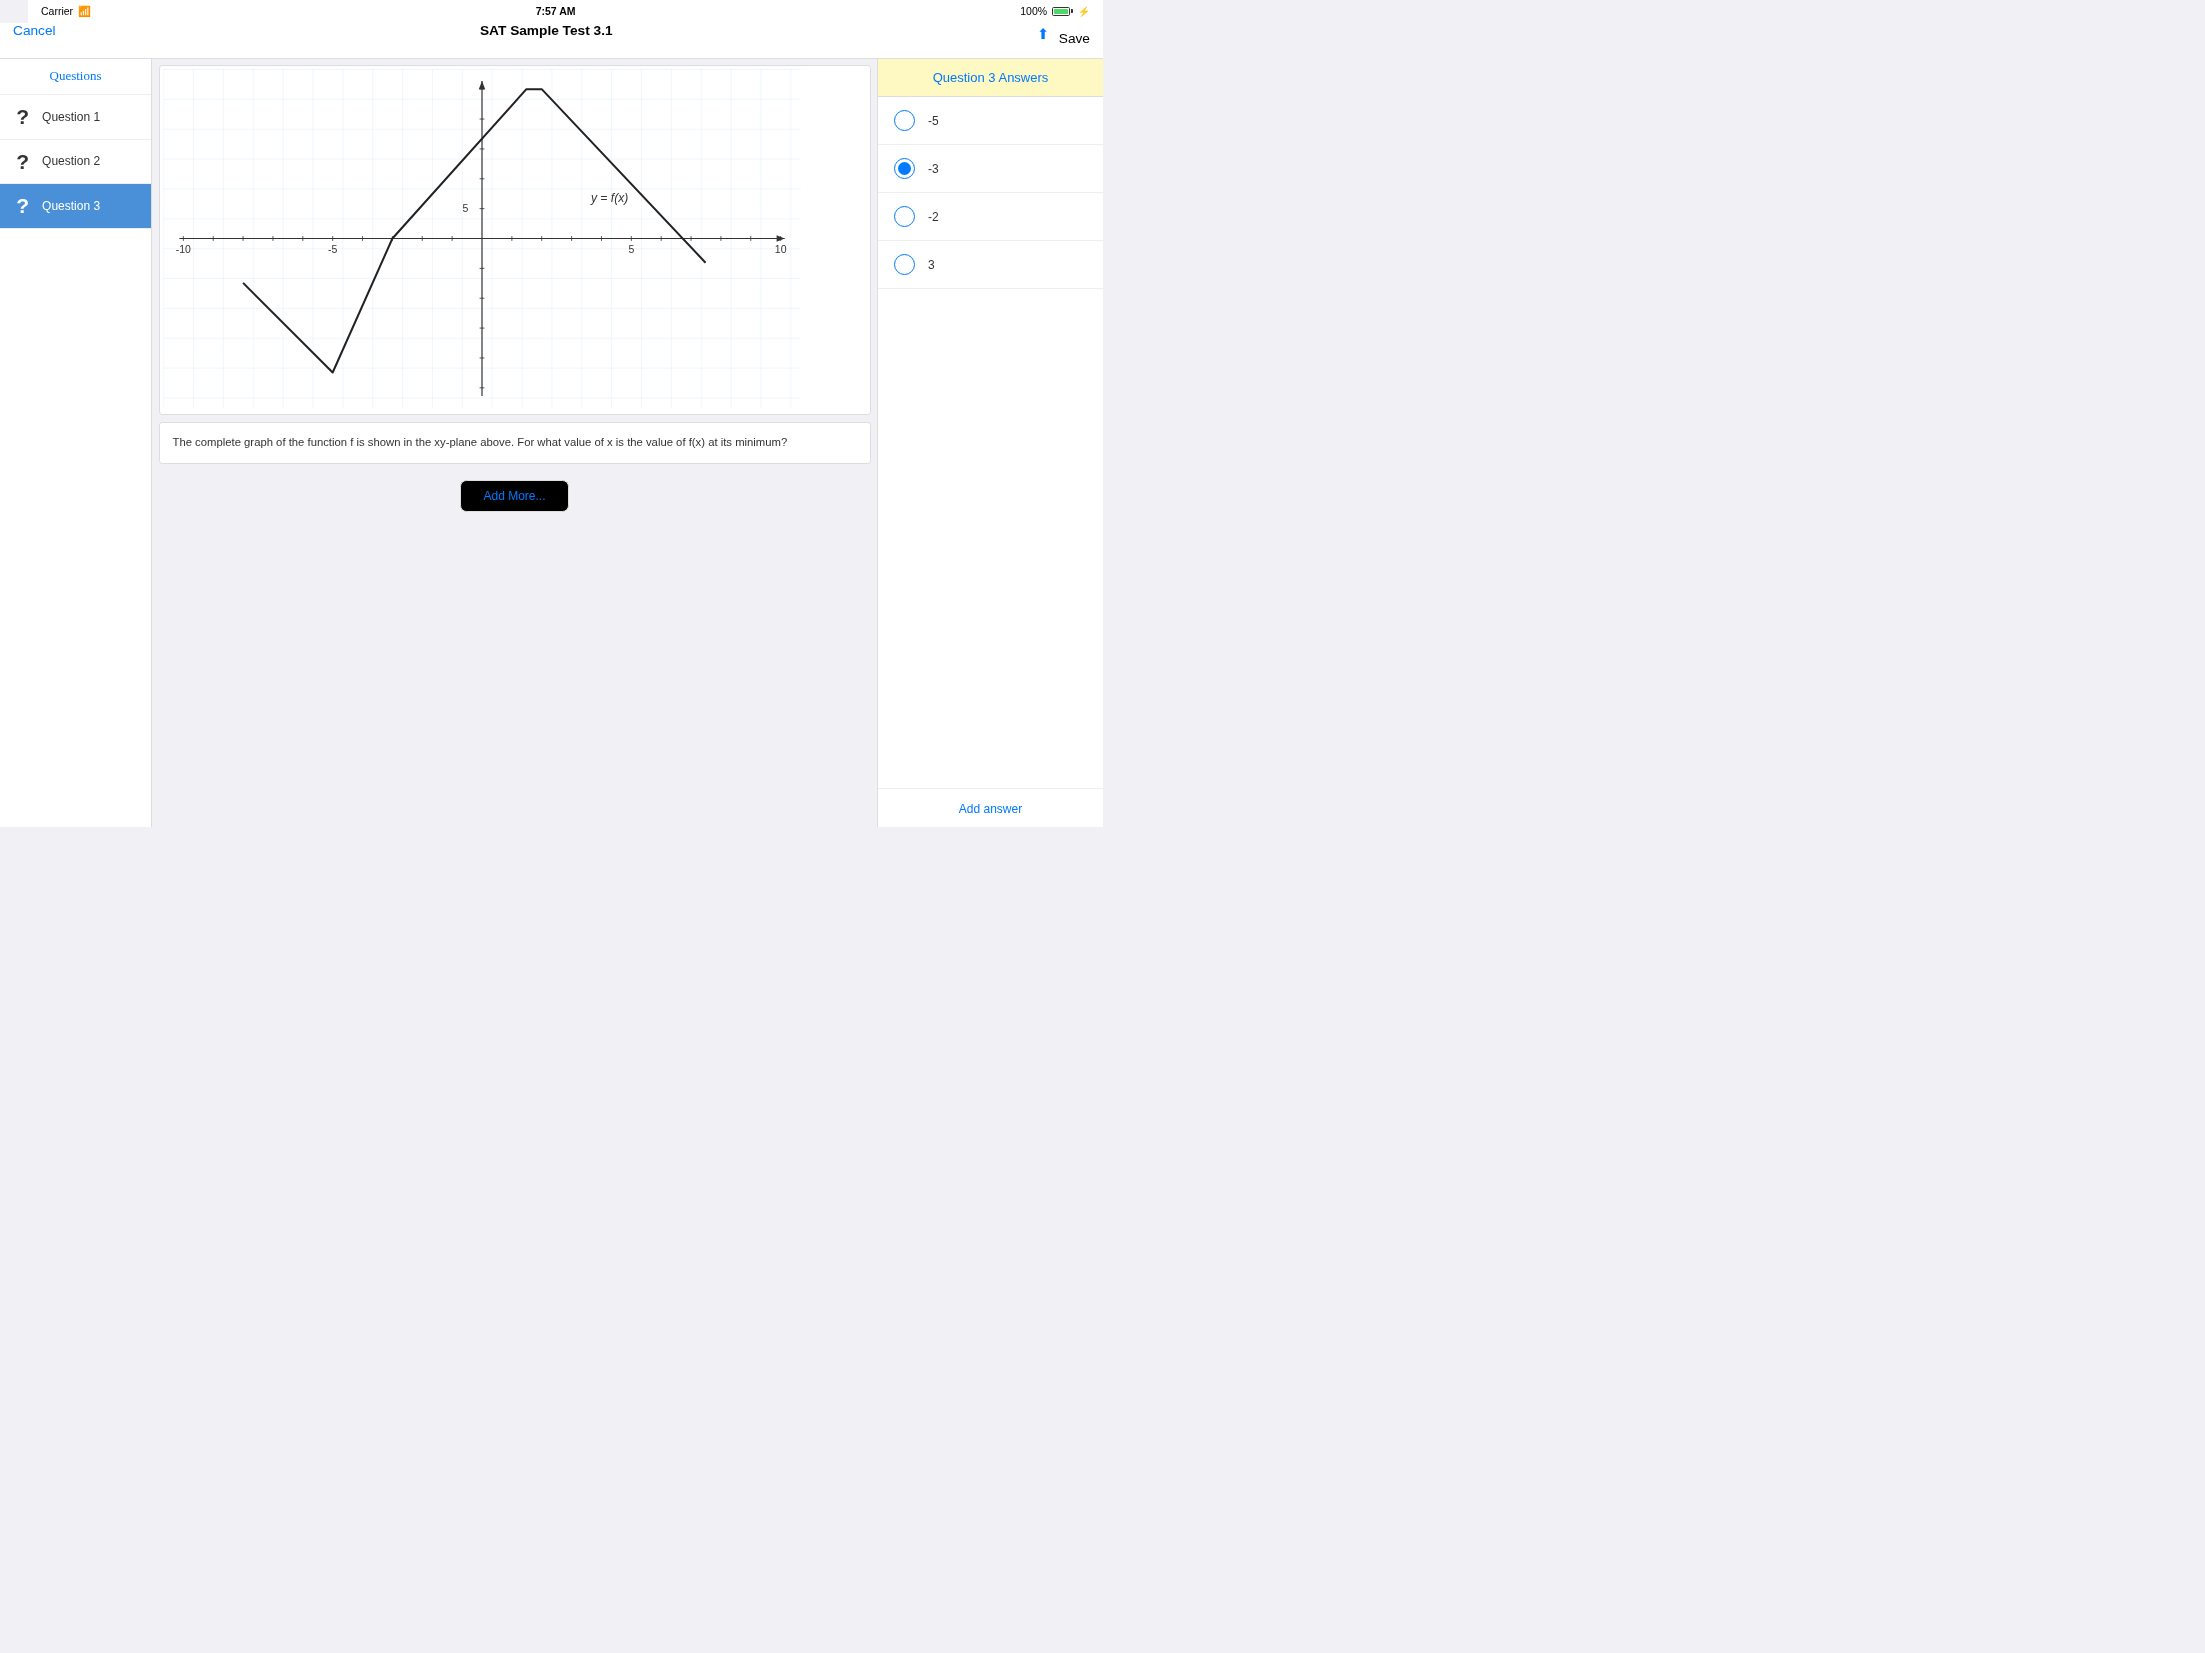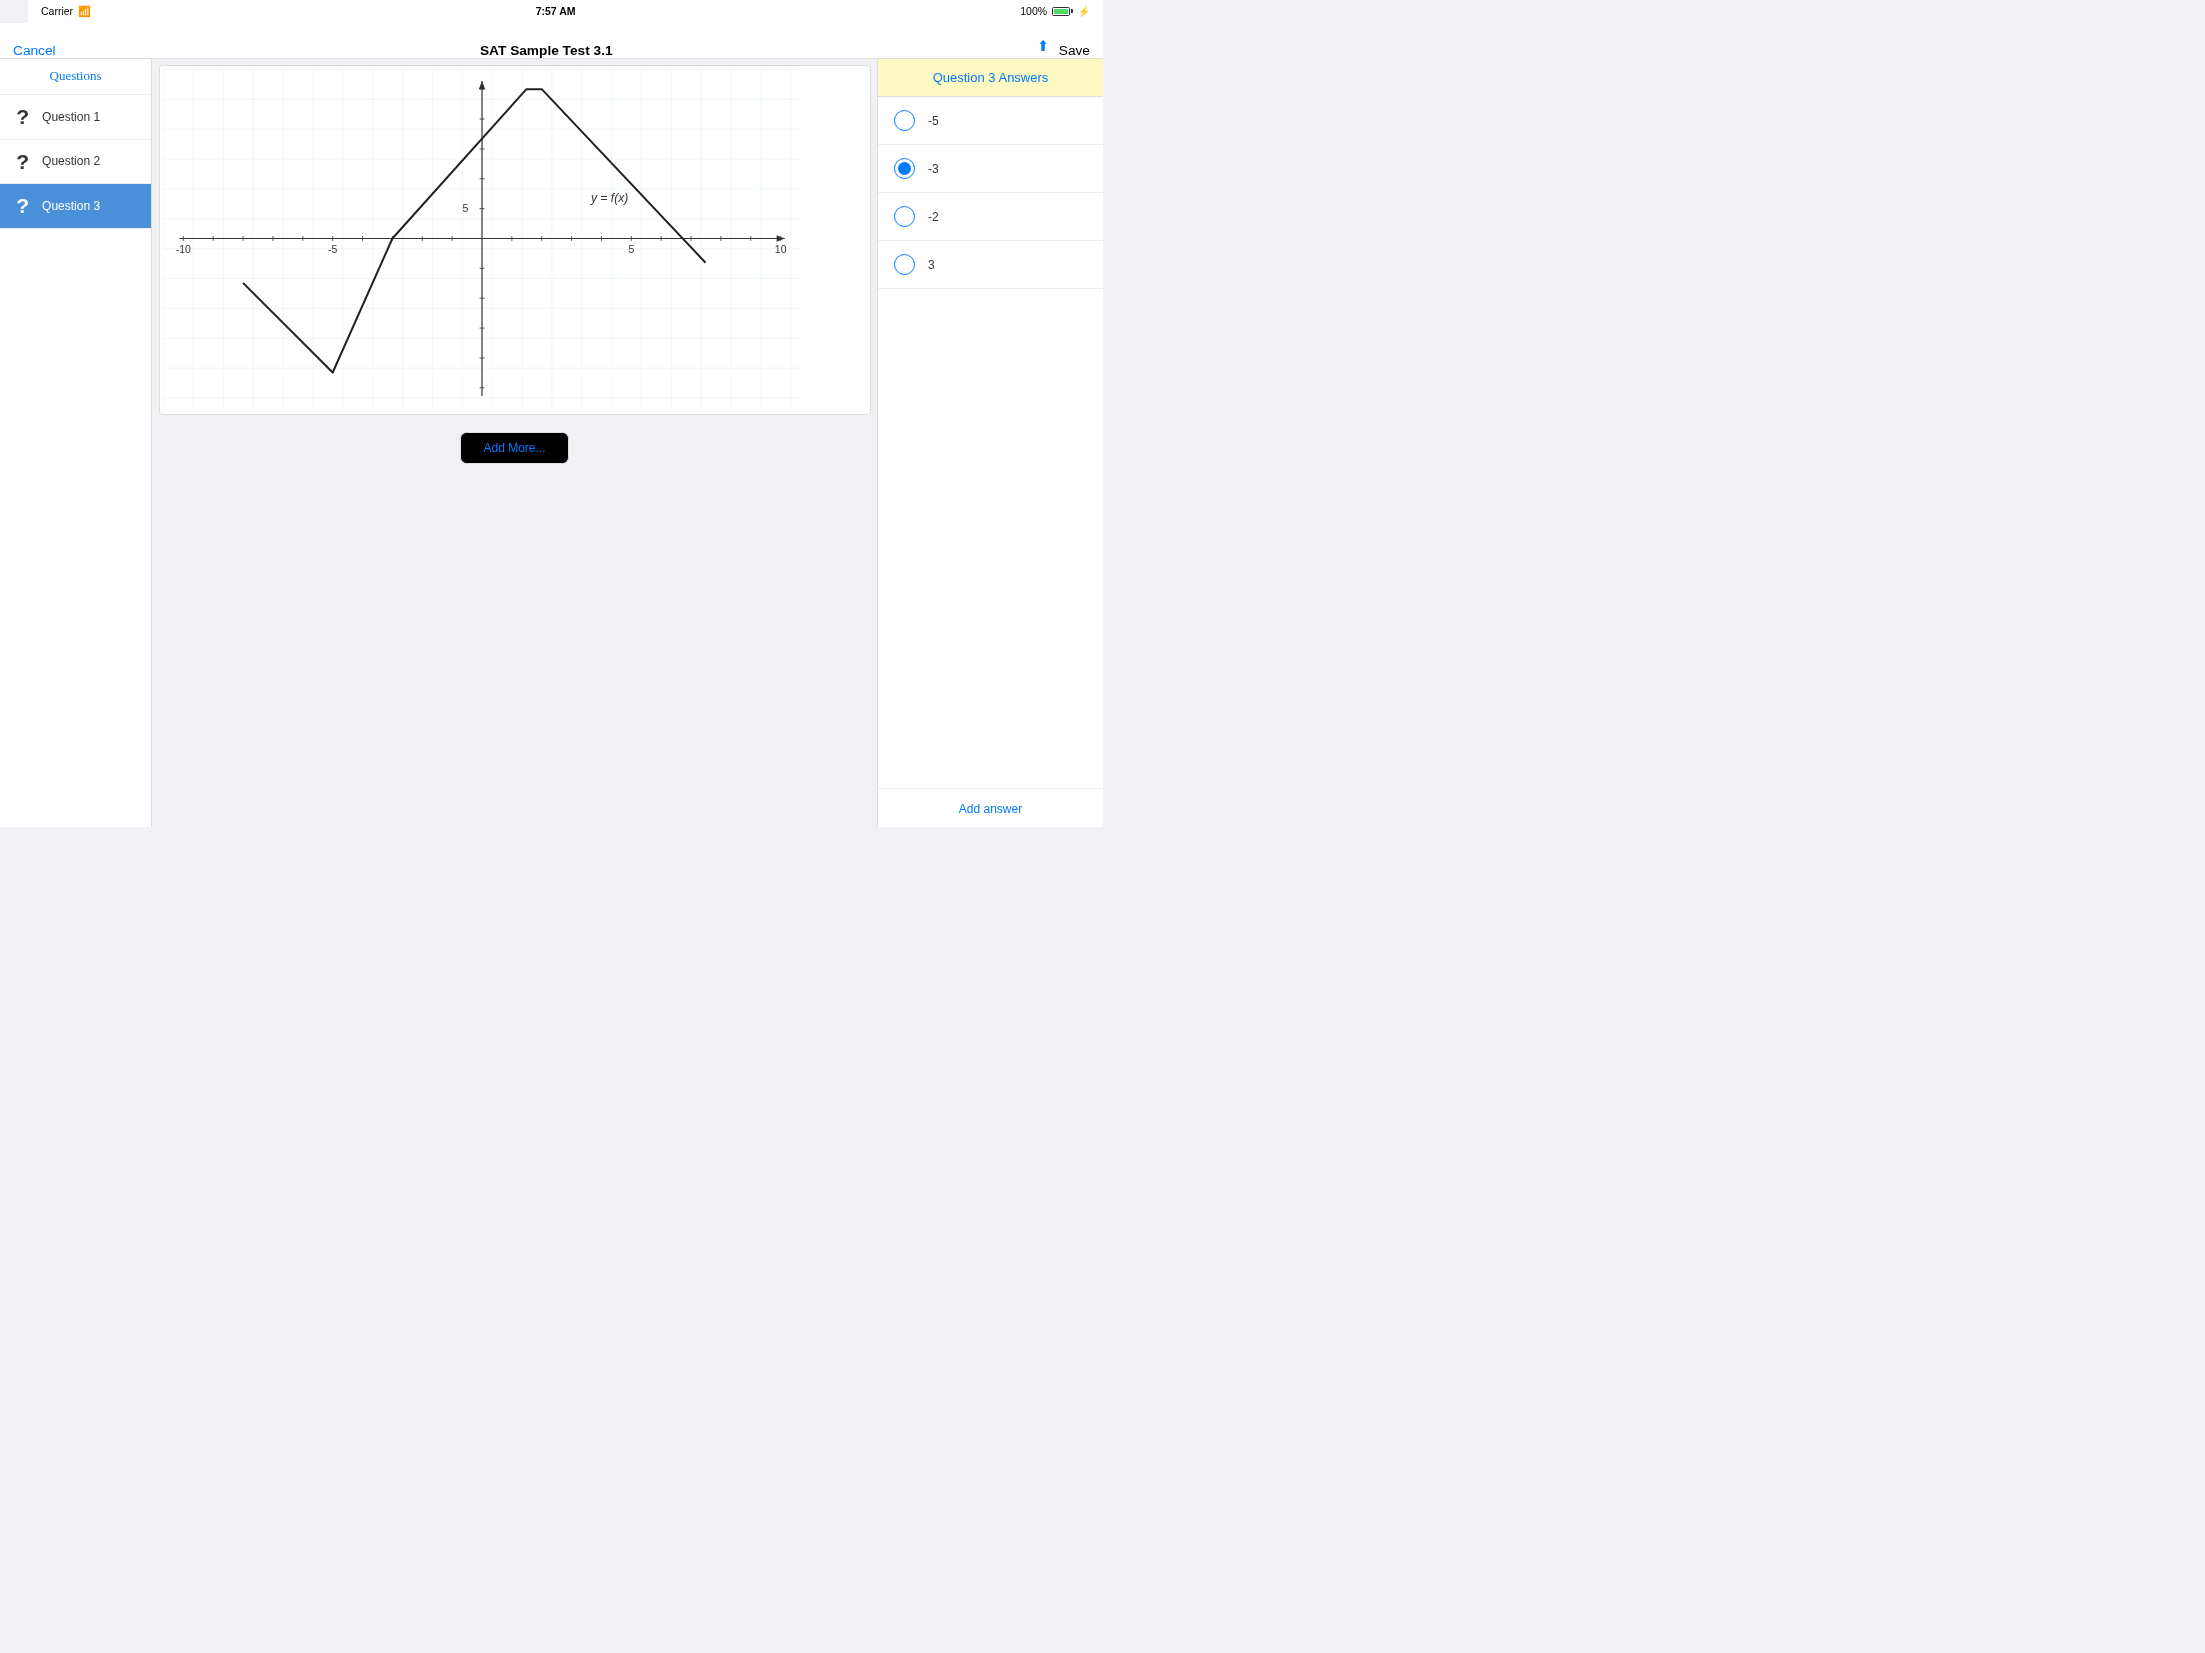--- a/index.html
+++ b/index.html
@@ -25,21 +25,21 @@
       margin-left: 28px;
     }
     .status-left { display: flex; align-items: center; gap: 4.8px; }
     .status-center { font-weight: 600; font-size: 10.5px; }
     .status-right { display: flex; align-items: center; gap: 4.8px; font-size: 10.5px; }
 
     
     .nav-bar {
       display: flex;
       justify-content: space-between;
-      align-items: flex-end;
+      align-items: flex-start;
       background: white;
       border-bottom: 0.8px solid #ddd;
       padding: 0 13px;
       height: 36px;
     }
     .nav-cancel {
       color: #007AFF;
       font-size: 13.7px;
       cursor: pointer;
       background: none;
@@ -385,20 +385,23 @@
 
           <text x="378" y="177" text-anchor="end" font-size="13" fill="#333">5</text>
 
           <polyline points="99,265 210,376 284,210 450,25 469,25 672,240" fill="none" stroke="#222" stroke-width="2.5" stroke-linejoin="round"></polyline>
 
           <text x="530" y="165" font-size="15" fill="#333" font-style="italic">y = f(x)</text>
         </svg>
       </div>
     </div>
 
+    <div class="question-text-box">
+      <span>The complete graph of the function f is shown in the xy-plane above. For what value of x is the value of f(x) at its minimum?</span>
+    </div>
 
     <div class="add-more-container">
       <button class="add-more-button">Add More...</button>
     </div>
 
   </div>
 
   <div class="right-panel">
     <div class="right-panel-header">
       <span class="right-panel-title">Question 3 Answers</span>

